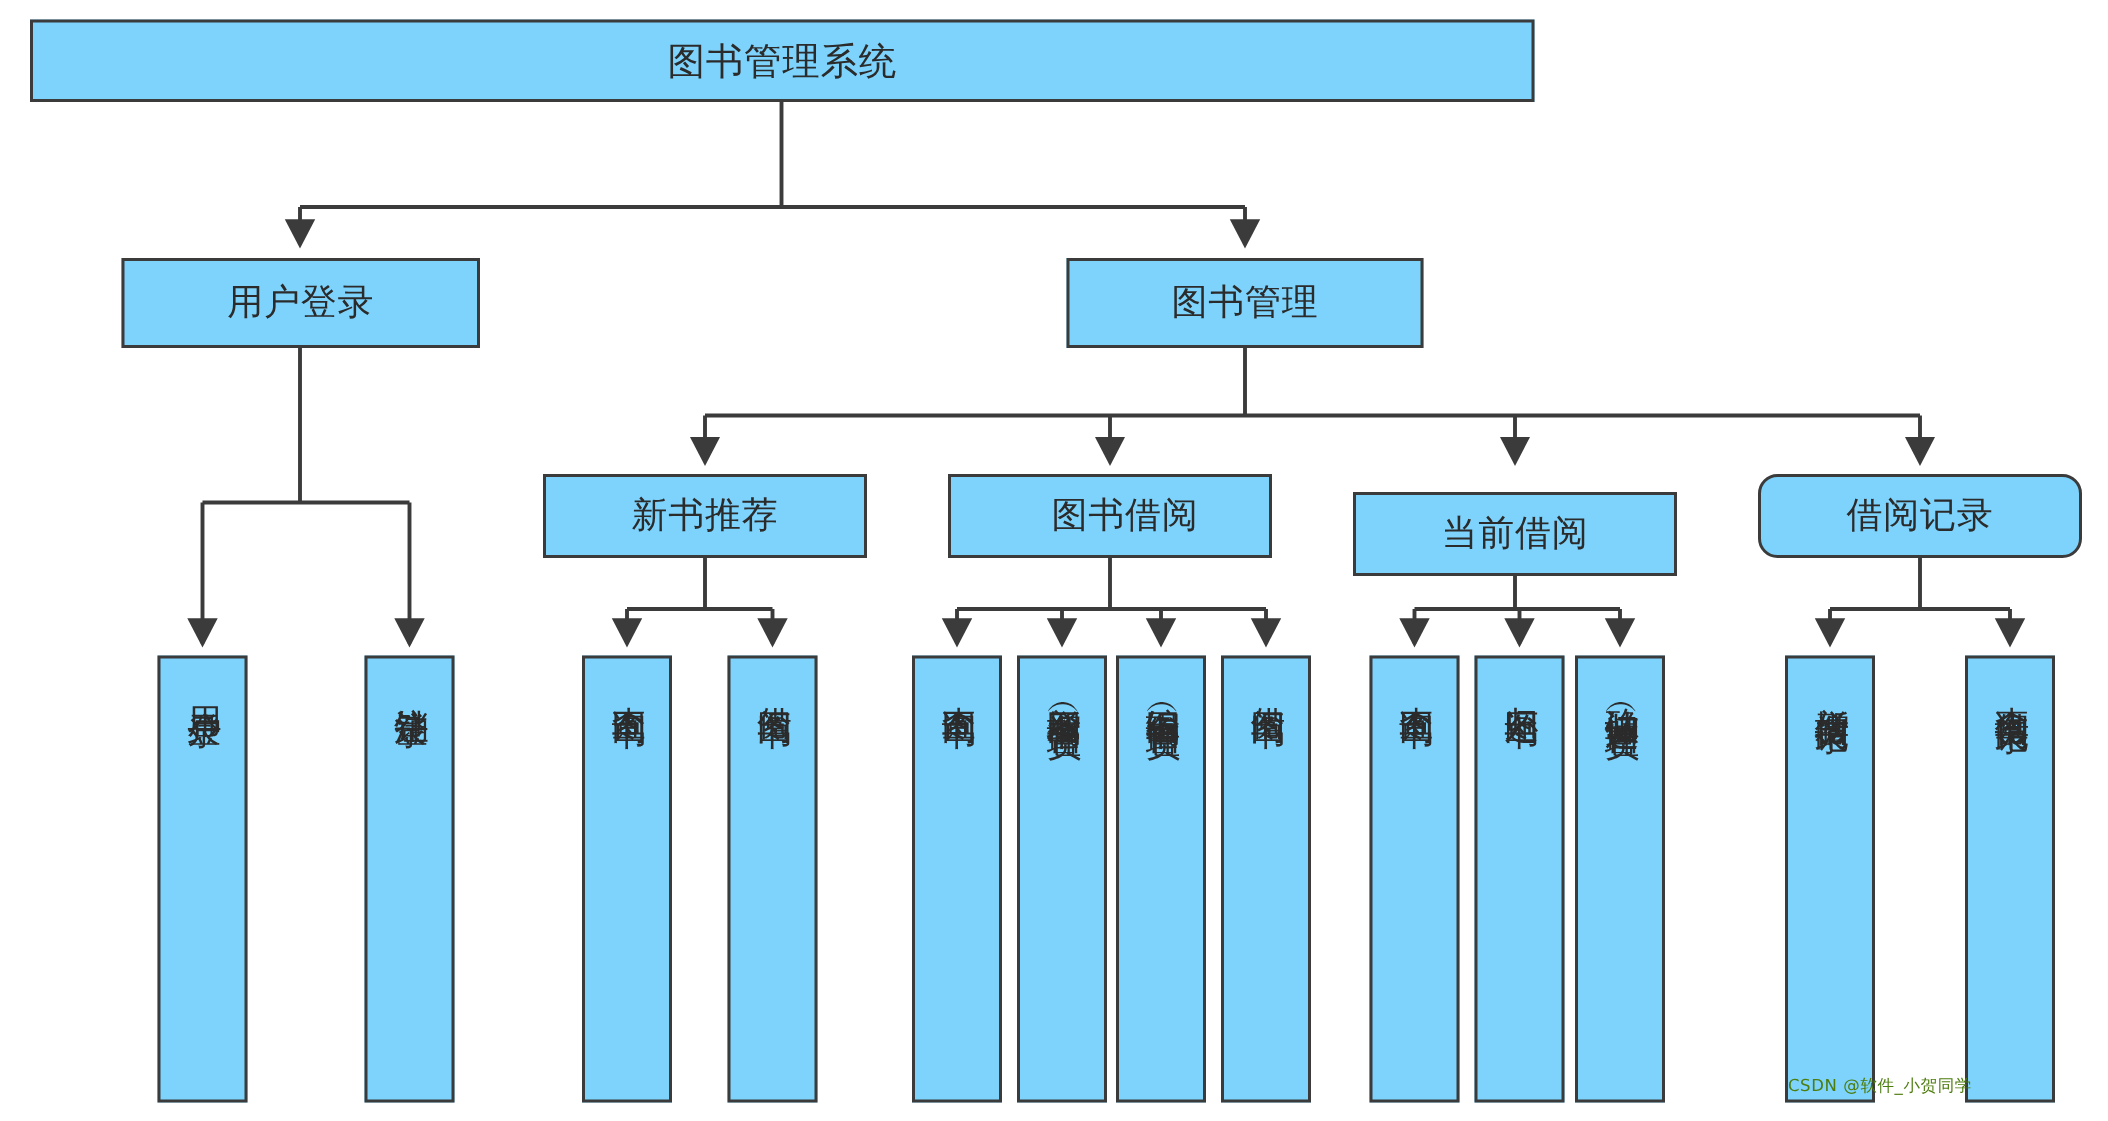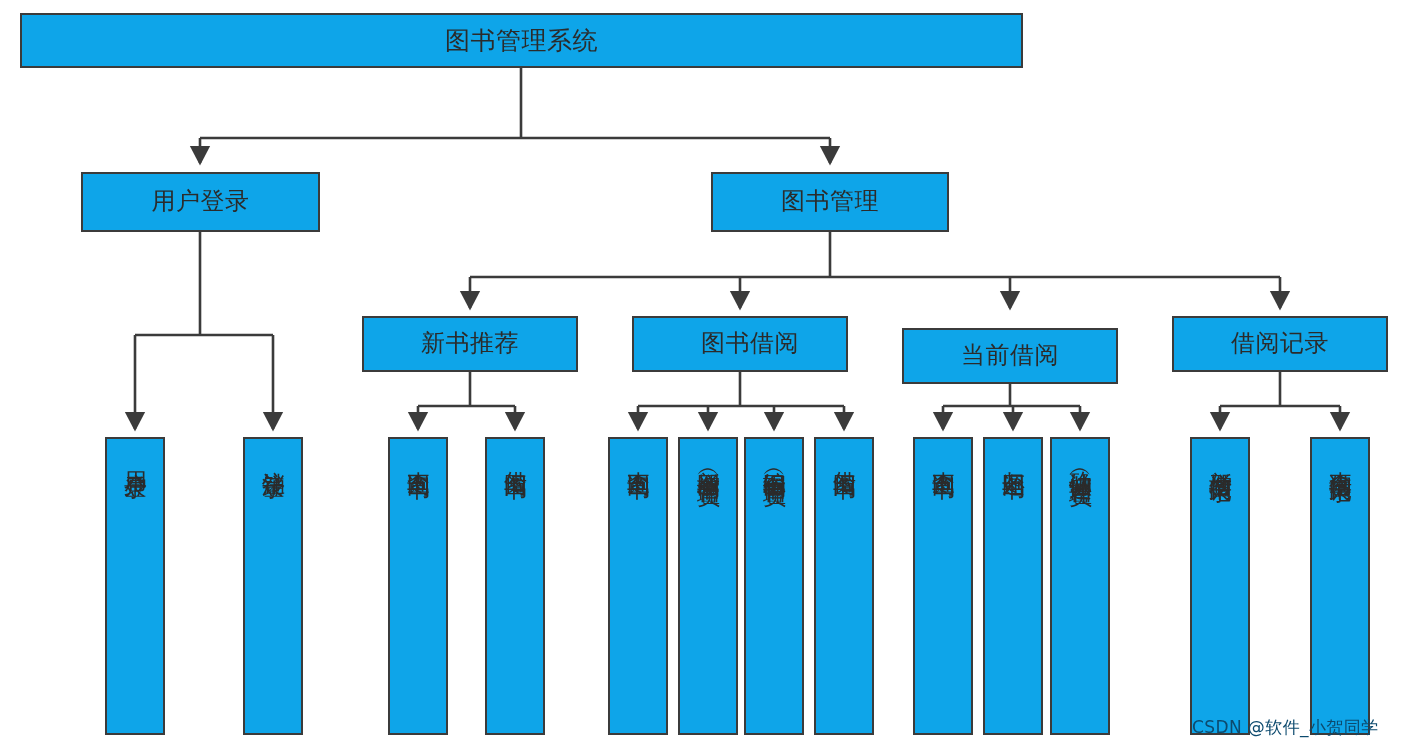--- a/index.html
+++ b/index.html
@@ -21,21 +21,21 @@
     position: absolute;
     left: 0;
     top: 0;
     width: 1405px;
     height: 747px;
     pointer-events: none;
   }
   .node {
     position: absolute;
     box-sizing: border-box;
-    background: #0ea5e9;
+    background: #7dd3fc;
     border: 2.5px solid #3b3b3b;
     display: flex;
     align-items: center;
     justify-content: center;
     color: #2b2b2b;
   }
   .node .label {
     display: block;
     text-align: center;
     line-height: 1.08;
@@ -53,22 +53,22 @@
     writing-mode: vertical-rl;
     text-orientation: upright;
     font-size: 23px;
     line-height: 1.12;
     letter-spacing: 2px;
     white-space: nowrap;
   }
   .node.root .label { font-size: 25px; }
   .watermark {
     position: absolute;
-    font-size: 17px;
-    color: #0c4a6e;
+    font-size: 11px;
+    color: #4d7c0f;
     white-space: nowrap;
     letter-spacing: 0.4px;
   }
 </style>
 </head>
 <body>
 
 <div id="canvas">
 
   <svg class="edges" viewBox="0 0 1405 747" xmlns="http://www.w3.org/2000/svg">
@@ -134,21 +134,21 @@
 
   <div class="node horiz" style="left:711px; top:172px; width:238px; height:60px;">
     <span class="label">图书管理</span>
   </div>
   <div class="node horiz" style="left:632px; top:316px; width:216px; height:56px;padding-left:20px;">
     <span class="label">图书借阅</span>
   </div>
   <div class="node horiz" style="left:902px; top:316px; width:216px; height:56px;margin-top:12px;">
     <span class="label">当前借阅</span>
   </div>
-  <div class="node horiz" style="left:1172px; top:316px; width:216px; height:56px;">
+  <div class="node horiz" style="left:1172px; top:316px; width:216px; height:56px;border-radius:13px;">
     <span class="label">借阅记录</span>
   </div>
 
   <div class="node vert" style="left:105px; top:437px; width:60px; height:298px;">
     <span class="label">用户登录</span>
   </div>
   <div class="node vert" style="left:243px; top:437px; width:60px; height:298px;">
     <span class="label">注销登录</span>
   </div>
 

